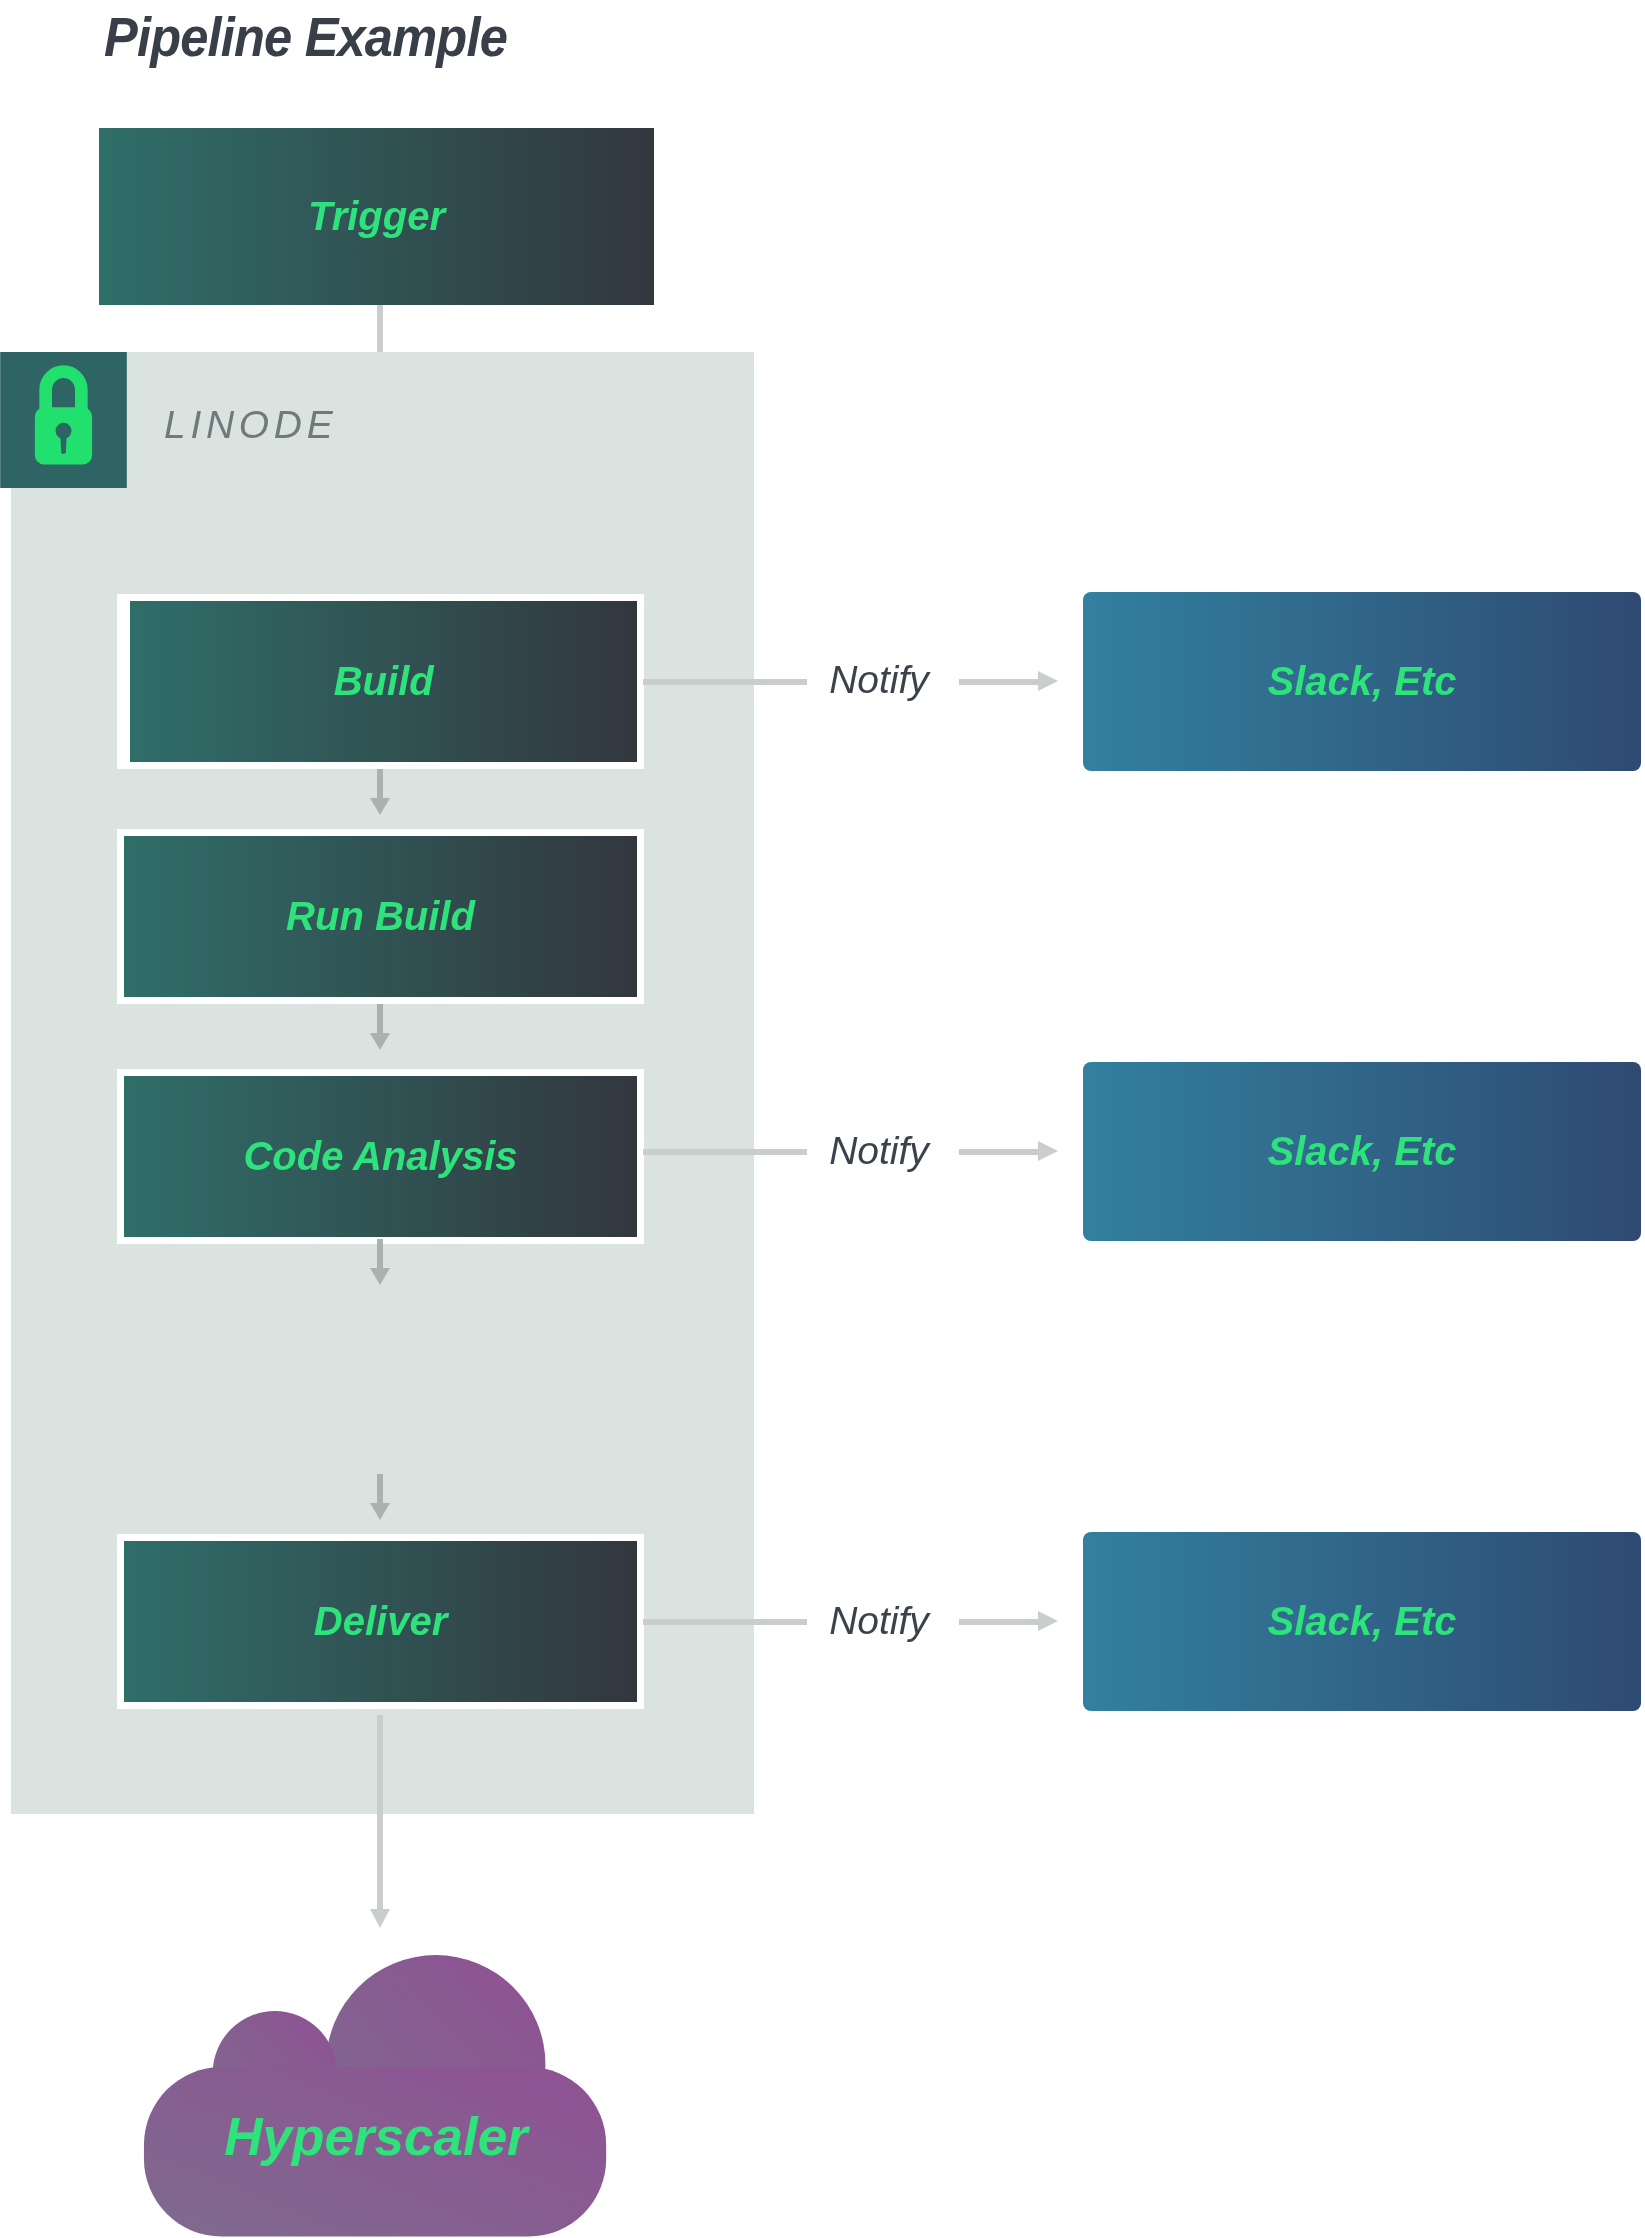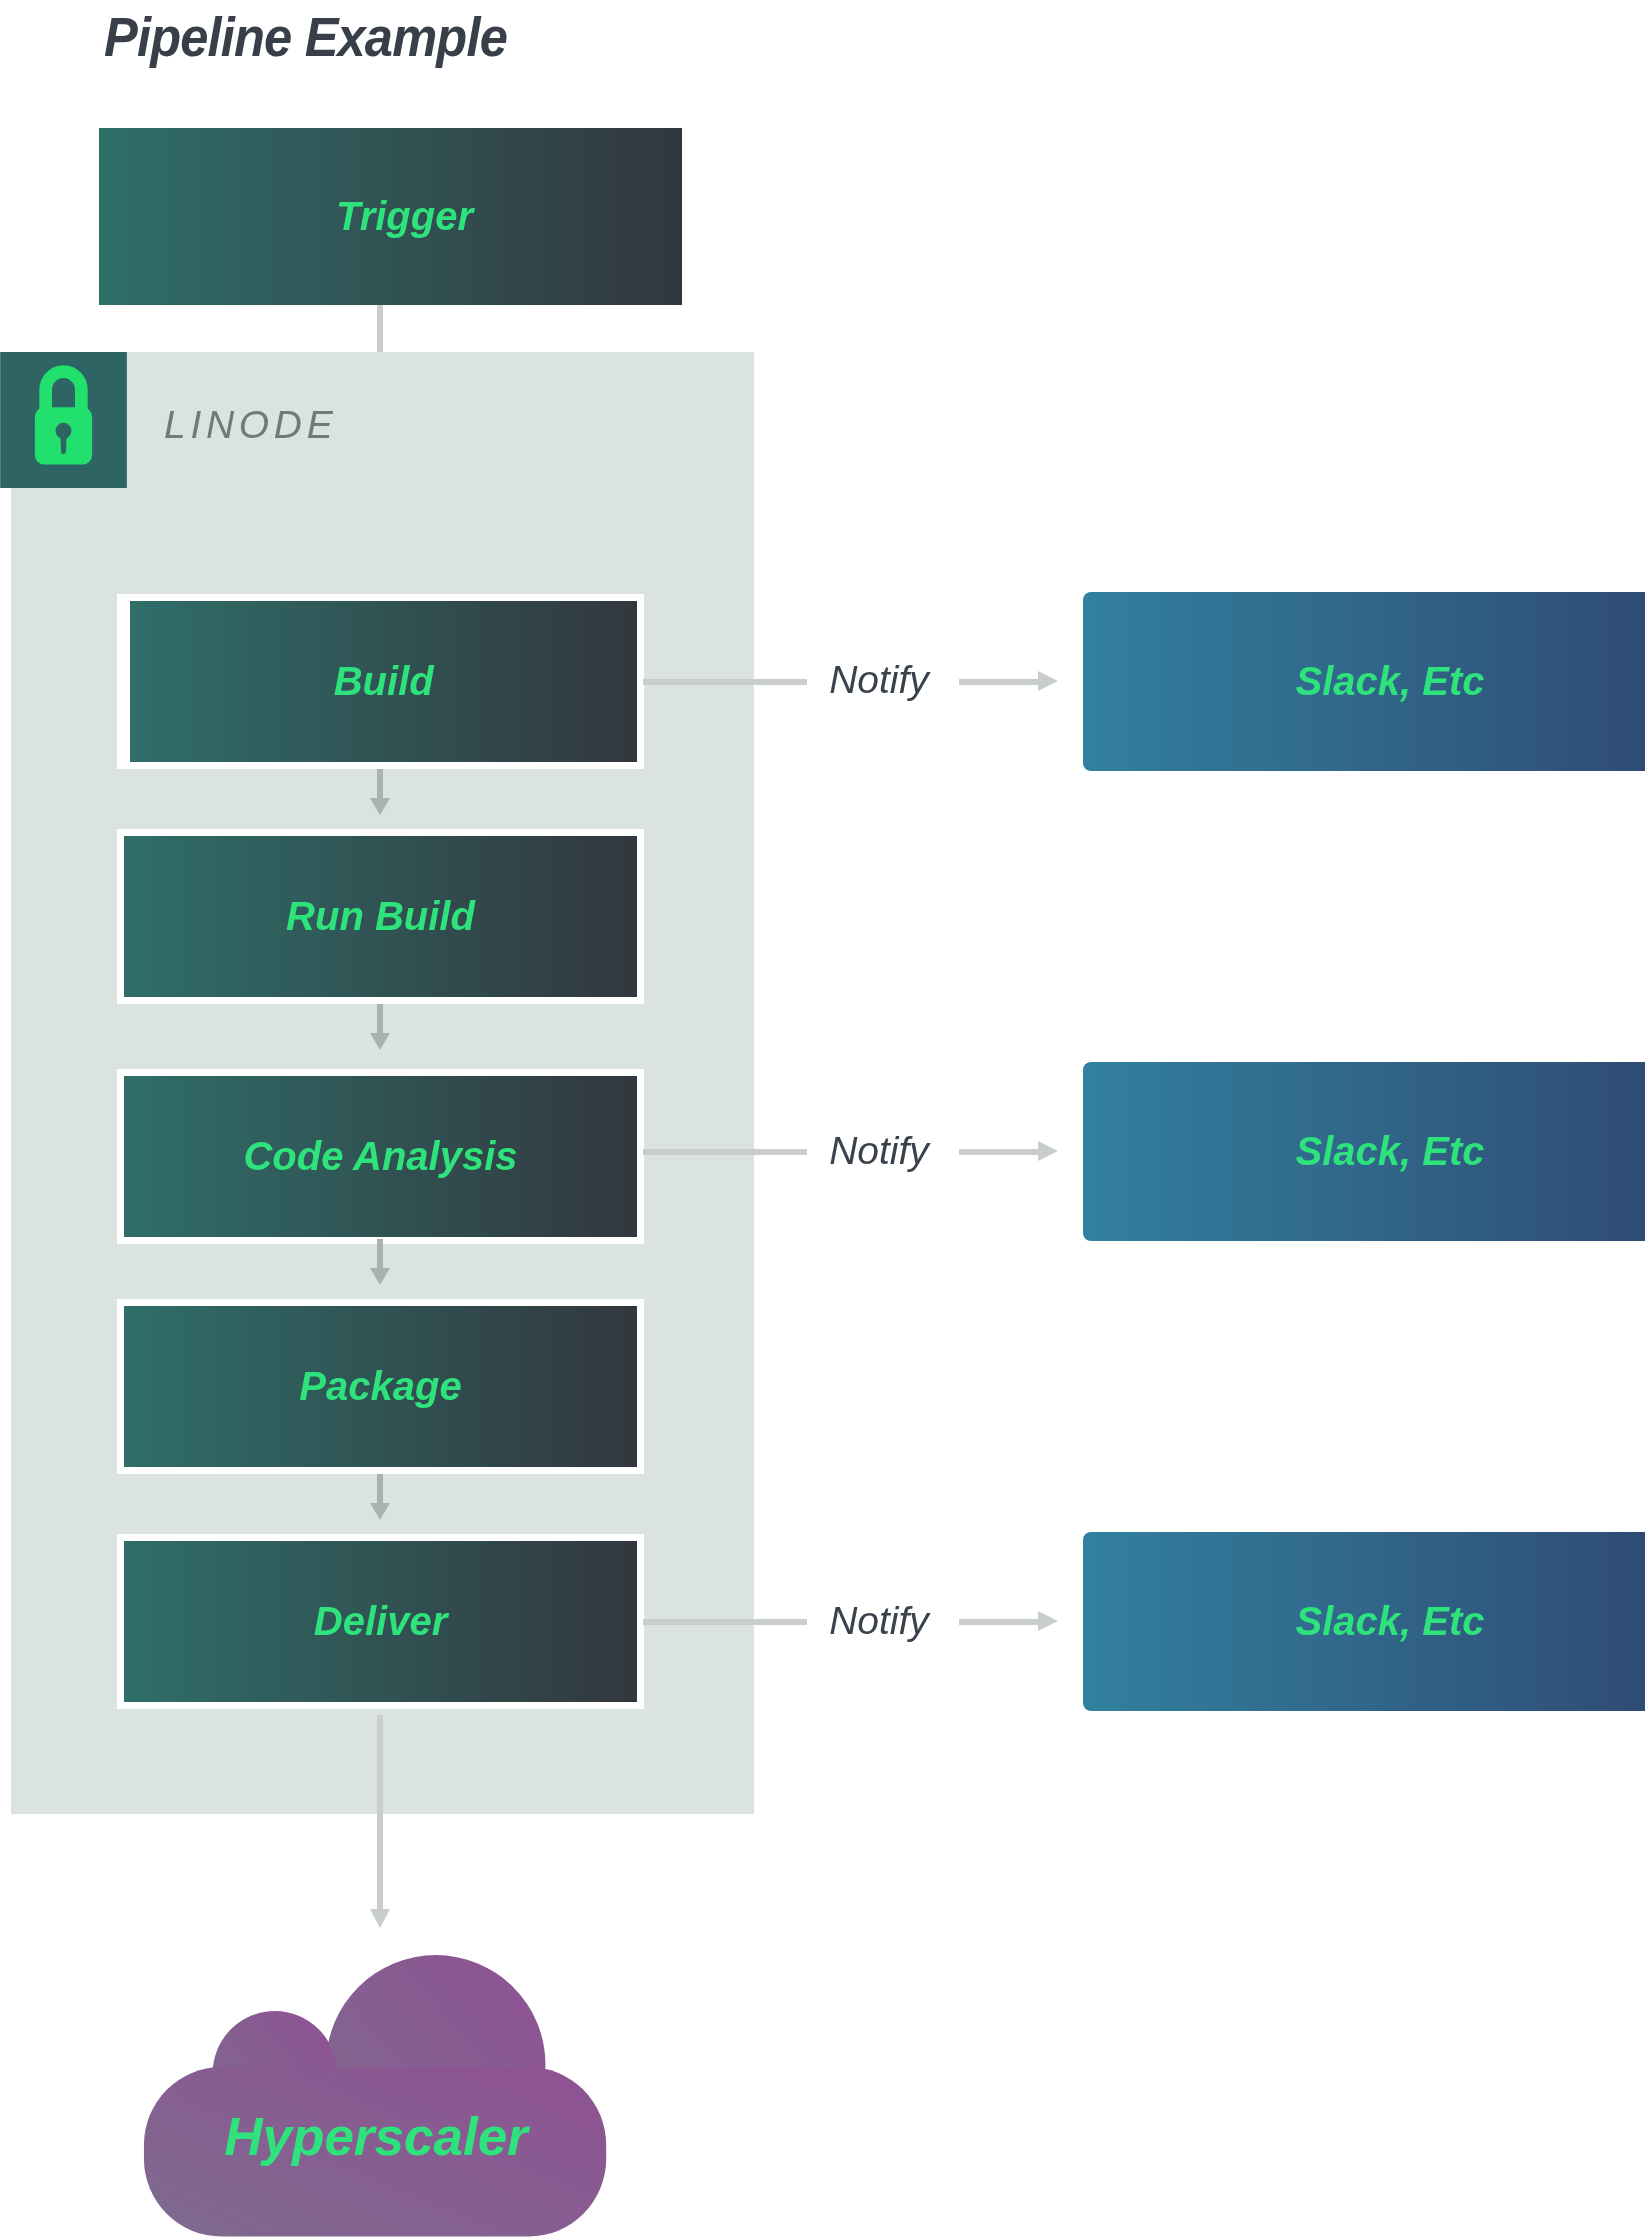--- a/index.html
+++ b/index.html
@@ -12,21 +12,21 @@
     font-style:italic;
   }
   
   .page-title{
     position:absolute;left:104px;top:4.7px;
     font-size:55px;font-weight:700;color:var(--title-text);
     letter-spacing:-0.9px;transform:scaleX(.92);transform-origin:left top;
     white-space:nowrap;
   }
   
-  .node{display:flex;align-items:center;justify-content:center;position:absolute;padding-left:28px;}
+  .node{display:flex;align-items:center;justify-content:center;position:absolute;}
   .node-label{font-size:40px;font-weight:700;color:var(--accent-green);white-space:nowrap;}
   .trigger-box{
     left:99px;top:128px;width:555px;height:177px;
     background:linear-gradient(90deg,var(--stage-grad-start),var(--stage-grad-end));
   }
   
   .linode-container{
     position:absolute;left:11.3px;top:352px;width:743px;height:1462px;
     background:var(--container-bg);
   }
@@ -124,25 +124,20 @@
   <div class="node stage-box" style="top:1069px;">
     <div class="stage-inner">
         <span class="node-label">Code Analysis</span>
       </div>
   </div>
   <div>
     <div class="v-stem arrow-dark" style="left:377px;top:1239px;height:29px;"></div>
     <div class="v-head arrow-dark" style="left:370px;top:1268px;"></div>
   </div>
 
-  <div class="node stage-box" style="top:1299px;">
-    <div class="stage-inner">
-        <span class="node-label">Package</span>
-      </div>
-  </div>
   <div>
     <div class="v-stem arrow-dark" style="left:377px;top:1474px;height:29px;"></div>
     <div class="v-head arrow-dark" style="left:370px;top:1503px;"></div>
   </div>
 
   <div class="node stage-box" style="top:1534px;">
     <div class="stage-inner">
         <span class="node-label">Deliver</span>
       </div>
   </div>

